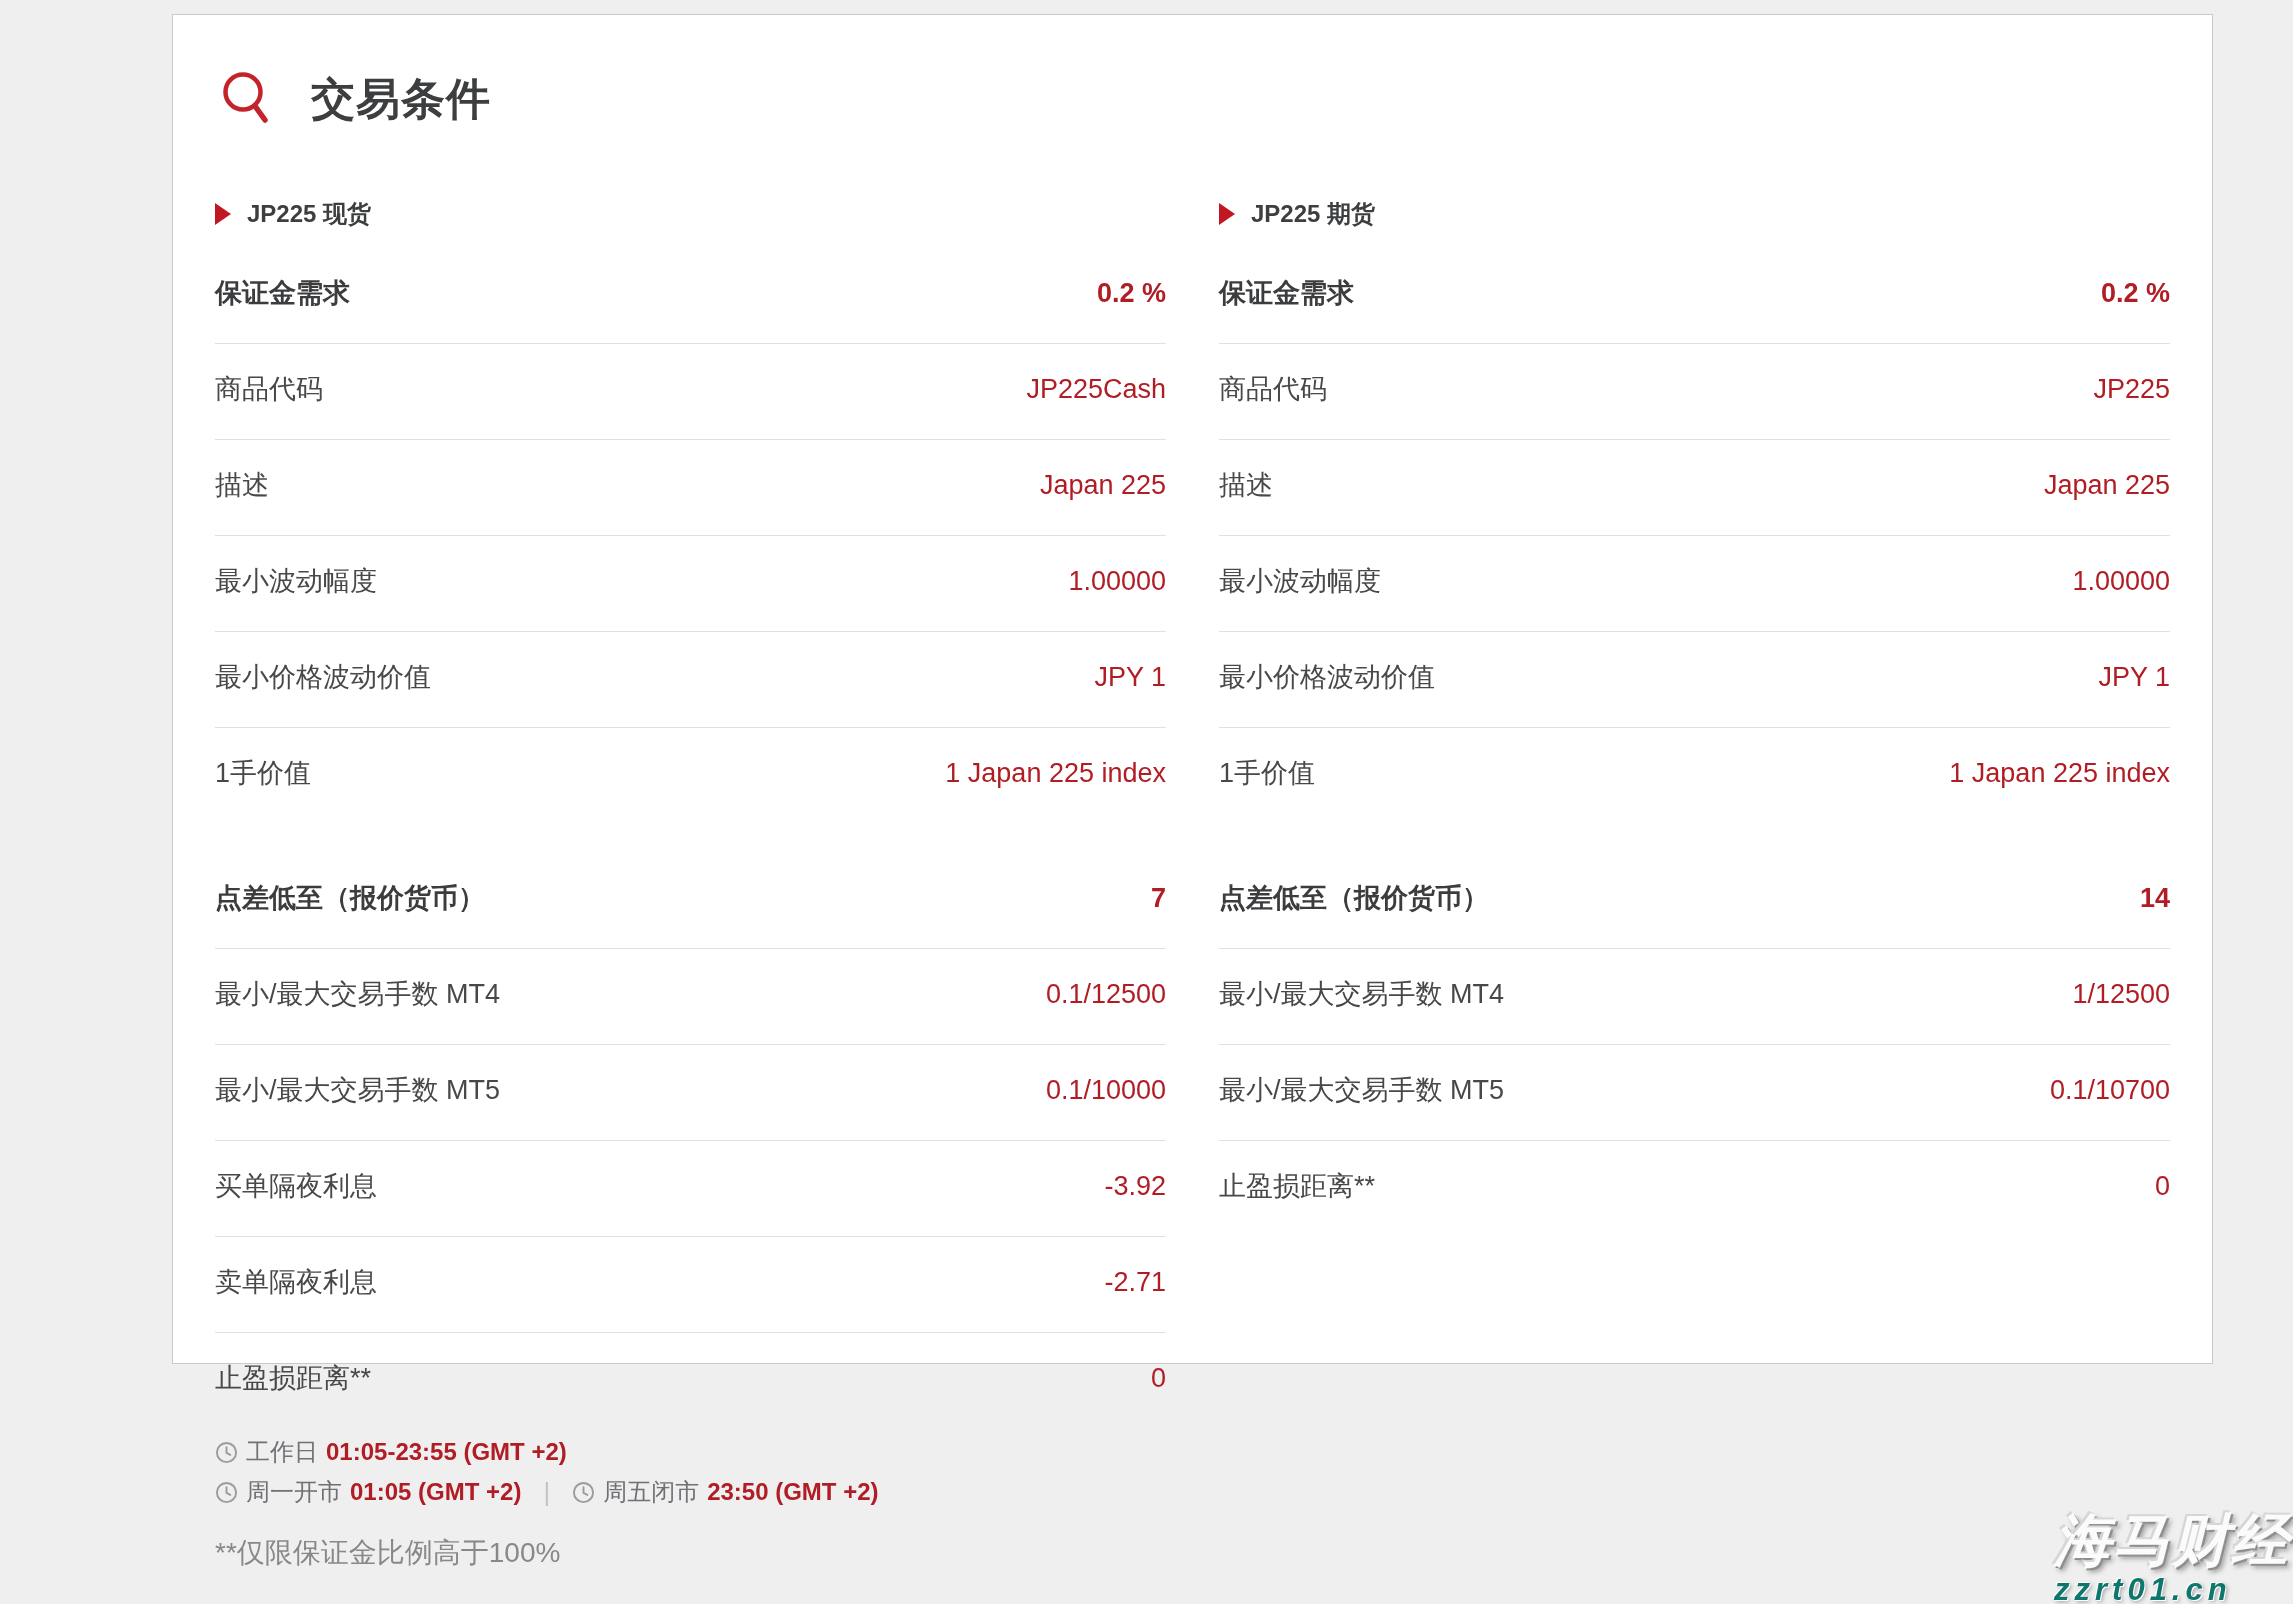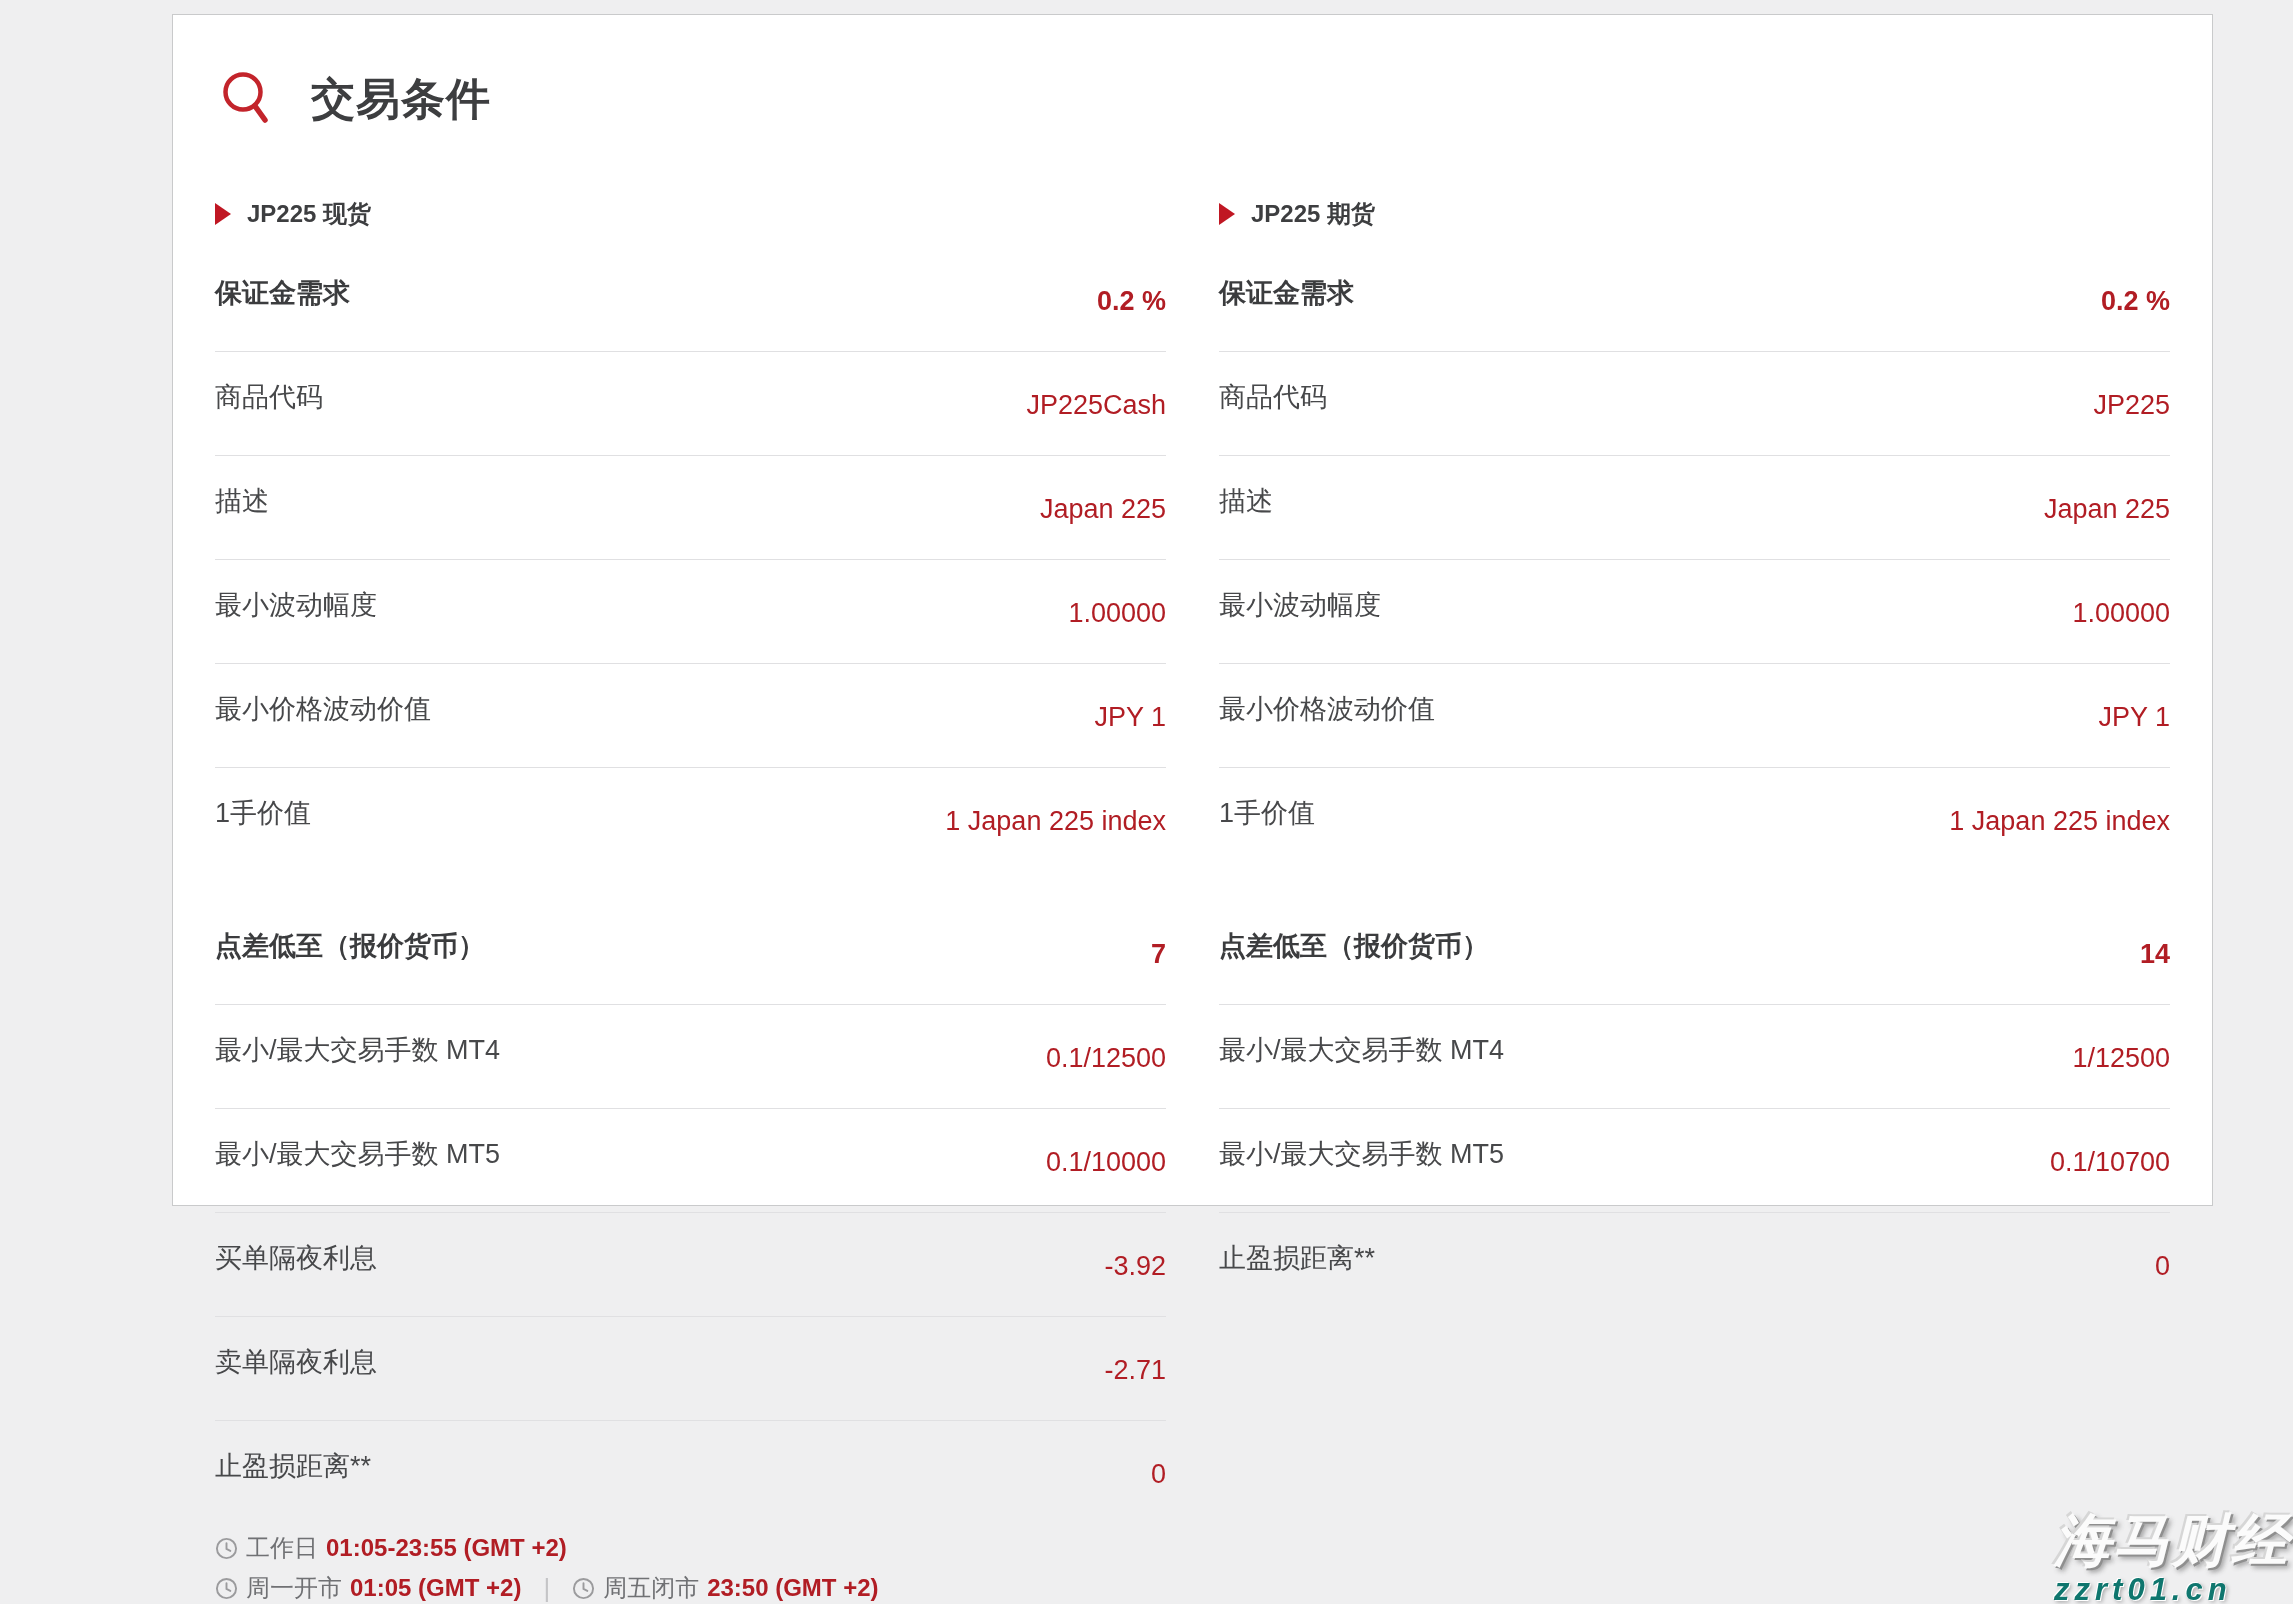--- a/index.html
+++ b/index.html
@@ -6,21 +6,21 @@
     margin: 0; padding: 0;
     width: 2293px; height: 1605px;
     background: #efeff0;
     font-family: "Liberation Sans", "DejaVu Sans", sans-serif;
     overflow: hidden;
   }
   .stage { position: relative; width: 2293px; height: 1605px; }
 
   .card {
     position: absolute; left: 172px; top: 14px;
-    width: 2041px; height: 1192px;
+    width: 2041px; height: 1350px;
     background: #ffffff;
     border: 1px solid #c9cacb;
     box-sizing: border-box;
     padding: 53px 42px 0 42px;
   }
 
   .title-bar { display: flex; align-items: center; gap: 34px; margin-left: 4px; height: 62px; }
   .title-bar h1 { margin: 0; font-size: 44px; font-weight: 700; color: #3d3e40; letter-spacing: 1px; }
   .mag-svg { display: block; }
 
@@ -39,21 +39,21 @@
     border-bottom: 11px solid transparent;
   }
 
   .row {
     display: flex; justify-content: space-between; align-items: flex-start;
     padding: 30px 0 34px 0;
     border-bottom: 1px solid #e0e0e2;
     font-size: 27px; line-height: 31px;
   }
   .row .lbl { color: #47484a; }
-  .row .val { color: #b11d24; text-align: right; margin-top: 8px; }
+  .row .val { color: #b11d24; text-align: right; }
   .row.bold .lbl { font-weight: 700; color: #3b3c3e; }
   .row.bold .val { font-weight: 700; }
   .row.last { border-bottom: none; }
   .section2 { margin-top: 30px; }
 
   .schedule { margin-top: 6px; }
   .sched-line { display: flex; align-items: center; gap: 8px; margin-top: 8px; font-size: 24px; color: #707174; }
   .sched-line .time { color: #b11d24; font-weight: 700; }
   .sched-sep { color: #c4c4c6; margin: 0 14px; font-size: 26px; }
   .clock-svg { display: block; flex: none; }

